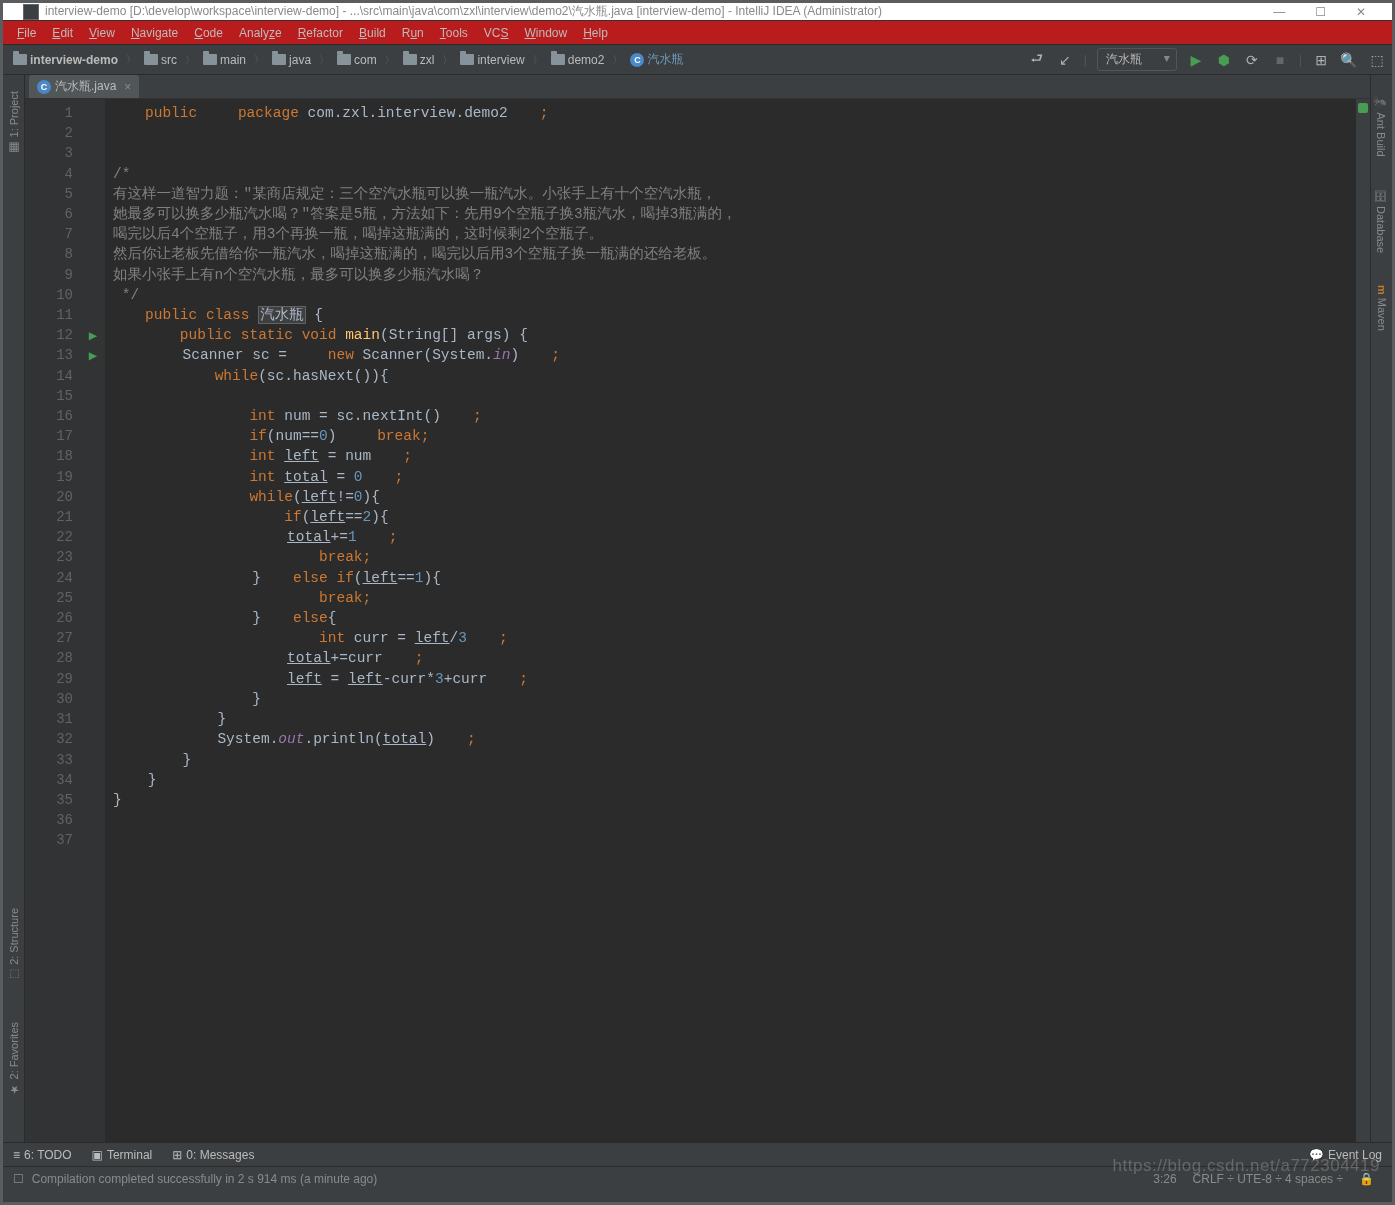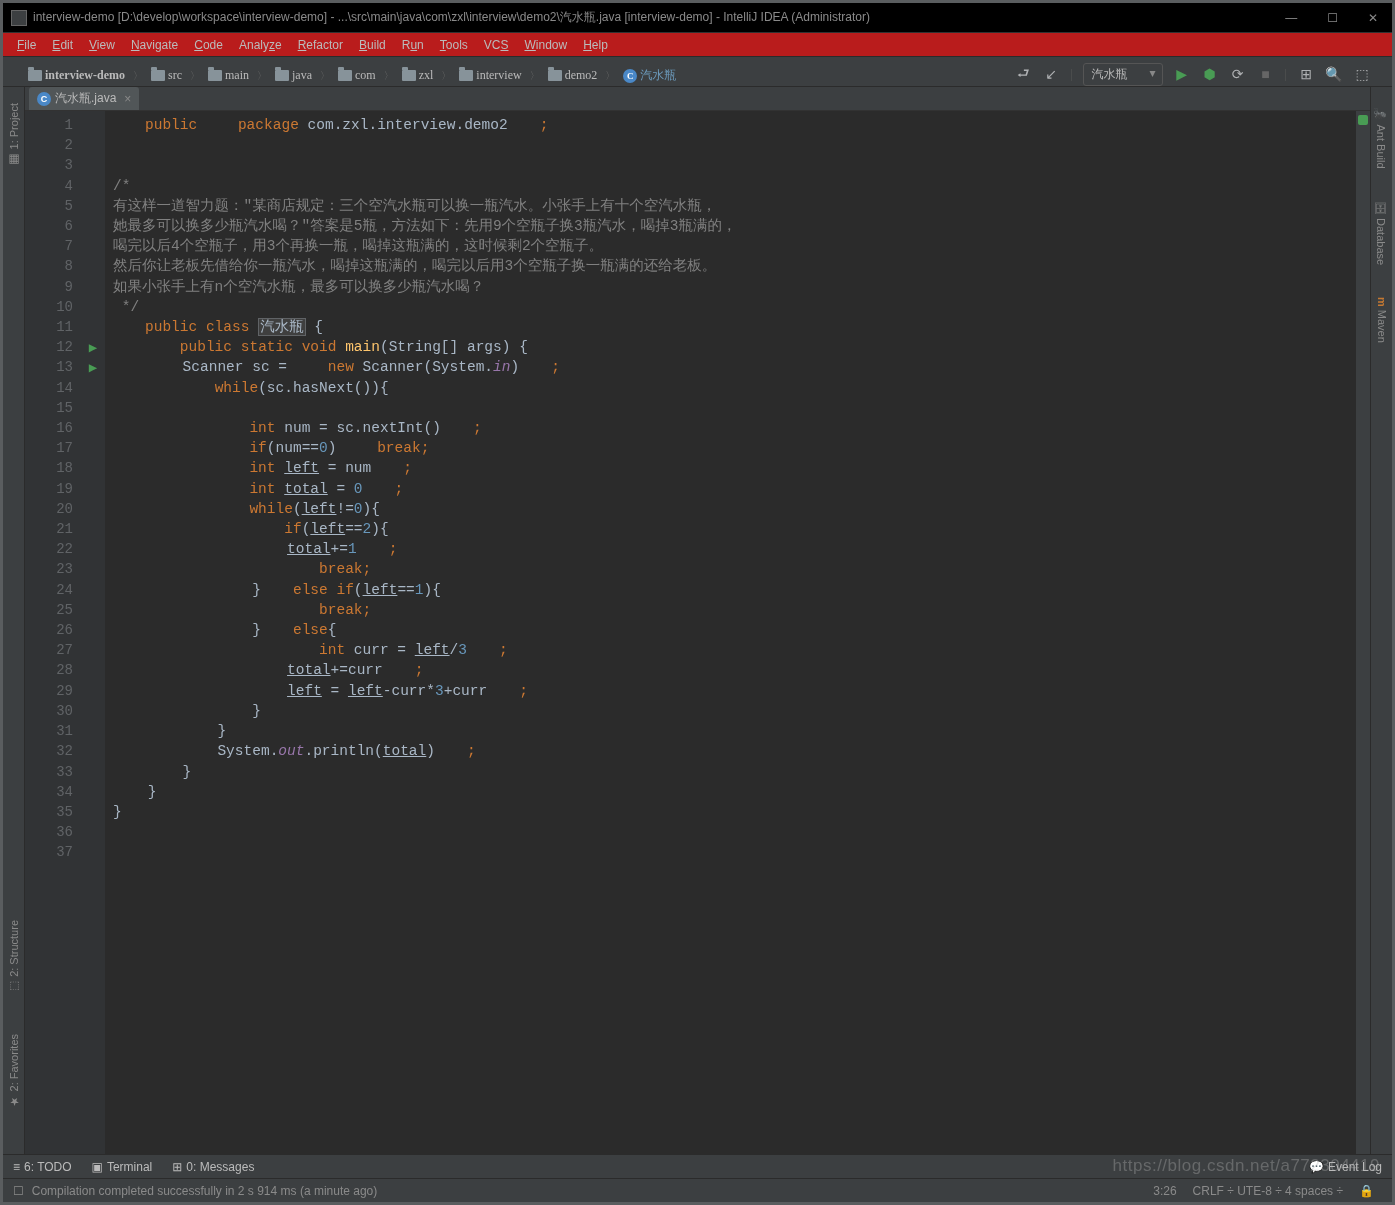--- a/index.html
+++ b/index.html
@@ -1,25 +1,25 @@
 <!DOCTYPE html>
 <html><head>
 <meta charset="utf-8">
 <style>
 * { margin:0; padding:0; box-sizing:border-box; }
 body { font-family:"Segoe UI",Arial,sans-serif; font-size:12px; background:#3c3f41; color:#bbbbbb; width:1395px; height:1205px; position:relative; overflow:hidden; border:3px solid #5a5d5f; }
-.titlebar { height:30px; background:#000000; display:flex; align-items:center; padding:0 8px; border-bottom:1px solid #323232; }
+.titlebar { height:18px; background:#ffffff; display:flex; align-items:center; padding:0 20px; border-bottom:1px solid #323232; }
 .titlebar .app-icon { width:16px; height:16px; background:#3c3f41; border:1px solid #666; margin-right:6px; }
 .titlebar .title { flex:1; color:#8a8a8a; font-size:12px; }
 .titlebar .win-btns { display:flex; gap:18px; color:#8a8a8a; }
 .titlebar .win-btn { cursor:pointer; padding:2px 6px; }
 .menubar { height:24px; background:#b91c1c; display:flex; align-items:center; padding:0 8px; gap:4px; border-bottom:1px solid #2b2b2b; }
 .menubar .menu-item { padding:2px 6px; color:#bbbbbb; cursor:pointer; }
 .menubar .menu-item u { text-decoration:underline; }
-.navbar { height:30px; background:#3c3f41; display:flex; align-items:flex-end; padding:0 21px; border-bottom:1px solid #2b2b2b;font-family:Liberation Serif, serif; }
+.navbar { height:30px; background:#3c3f41; display:flex; align-items:center; padding:0 6px; border-bottom:1px solid #2b2b2b; }
 .breadcrumb { display:flex; align-items:center; gap:2px; flex:1; }
 .crumb { display:flex; align-items:center; gap:3px; color:#bbbbbb; padding:2px 4px; }
 .crumb.last { color:#6d9cbe; }
 .folder-icon { width:14px; height:11px; background:#87939a; border-radius:1px; display:inline-block; position:relative; }
 .folder-icon::before { content:""; position:absolute; top:-3px; left:0; width:6px; height:3px; background:#87939a; border-radius:1px 1px 0 0; }
 .class-icon { width:14px; height:14px; border-radius:50%; background:#4a88c7; color:#fff; font-size:9px; display:inline-flex; align-items:center; justify-content:center; font-weight:bold; }
 .chev { color:#6a6a6a; font-size:10px; padding:0 2px; }
 .nav-right { display:flex; align-items:center; gap:10px; }
 .nav-icon { width:18px; height:18px; display:inline-flex; align-items:center; justify-content:center; color:#afb1b3; cursor:pointer; font-size:14px; }
 .run-select { background:#3c3f41; border:1px solid #555; border-radius:3px; padding:2px 20px 2px 8px; color:#bbbbbb; position:relative; min-width:80px; }

